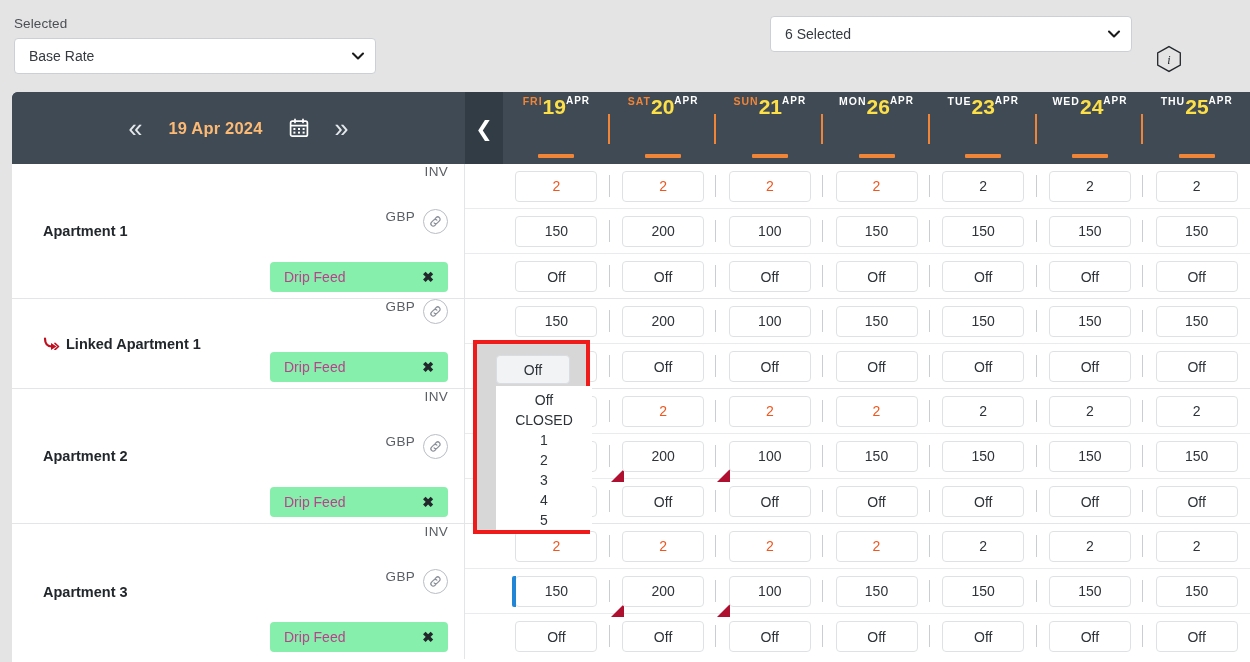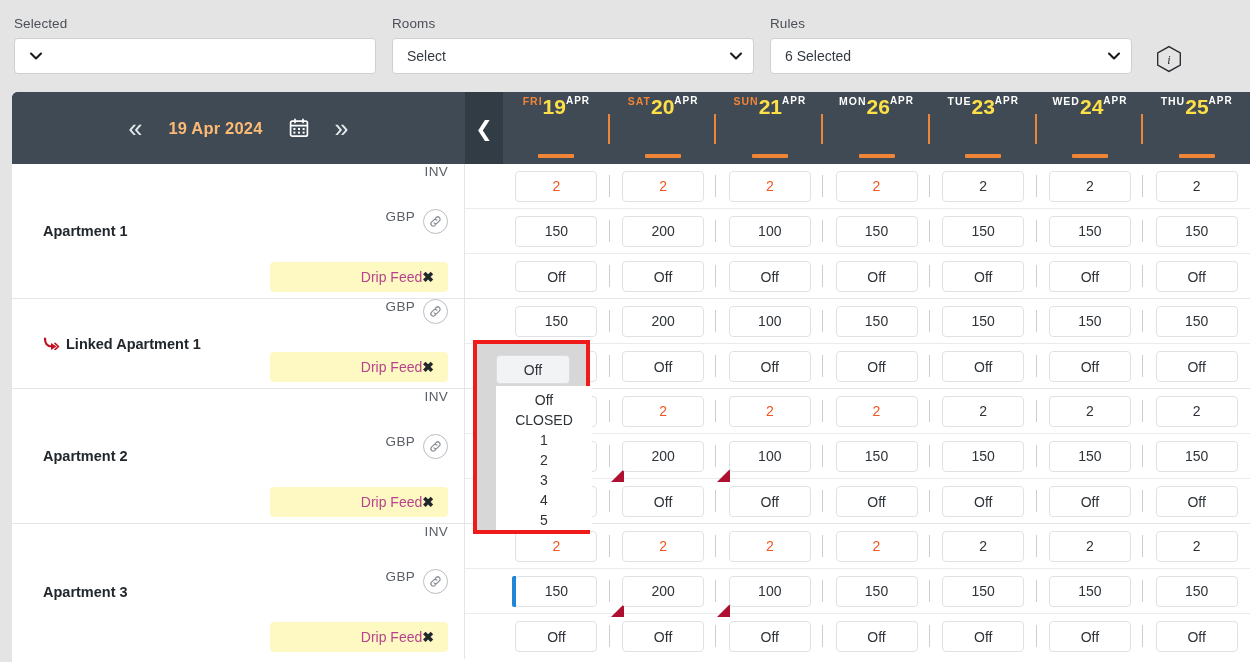--- a/index.html
+++ b/index.html
@@ -126,22 +126,22 @@
   }
   .link-circle {
     width: 25px; height: 25px; border-radius: 50%;
     border: 1px solid #b9bec4; display: flex; align-items: center;
     justify-content: center; flex: 0 0 auto;
   }
   .link-circle svg { width: 13px; height: 13px; }
 
   .drip-chip {
     position: absolute; right: 16px; width: 178px; height: 30px;
-    background: #fef9c3; border-radius: 4px;
-    display: flex; align-items: center; padding: 0 14px; text-align: right;
+    background: #86efac; border-radius: 4px;
+    display: flex; align-items: center; padding: 0 14px;
   }
   .drip-chip .dtxt { flex: 1; font-size: 14px; color: #b8438c; }
   .drip-chip .dx {
     font-size: 14px; color: #22272c; font-weight: bold; cursor: pointer;
     line-height: 1;
   }
 
   .grid-pane { position: absolute; left: 453px; top: 0; right: 0; bottom: 0; }
   .grid-row {
     position: relative; height: 45px; display: flex;
@@ -199,42 +199,31 @@
   }
 </style>
 </head>
 <body>
 
 <div id="filter-bar">
 
   <div class="filter-group" id="fg-channels">
     <span class="filter-label">Selected</span>
     <div class="select-box">
+      <span class="select-value">Base Rate</span>
       <span class="chev-down">
         <svg viewBox="0 0 14 14">
             <path d="M2 4.5 L7 9.5 L12 4.5" stroke="#1a1a1a" stroke-width="2.1" fill="none" stroke-linecap="round" stroke-linejoin="round"></path>
           </svg>
       </span>
     </div>
   </div>
 
-  <div class="filter-group" id="fg-rooms">
-    <span class="filter-label">Rooms</span>
-    <div class="select-box">
-      <span class="select-value">Select</span>
-      <span class="chev-down">
-        <svg viewBox="0 0 14 14">
-            <path d="M2 4.5 L7 9.5 L12 4.5" stroke="#1a1a1a" stroke-width="2.1" fill="none" stroke-linecap="round" stroke-linejoin="round"></path>
-          </svg>
-      </span>
-    </div>
-  </div>
 
   <div class="filter-group" id="fg-rules">
-    <span class="filter-label">Rules</span>
     <div class="select-box">
       <span class="select-value">6 Selected</span>
       <span class="chev-down">
         <svg viewBox="0 0 14 14">
             <path d="M2 4.5 L7 9.5 L12 4.5" stroke="#1a1a1a" stroke-width="2.1" fill="none" stroke-linecap="round" stroke-linejoin="round"></path>
           </svg>
       </span>
     </div>
   </div>
 

